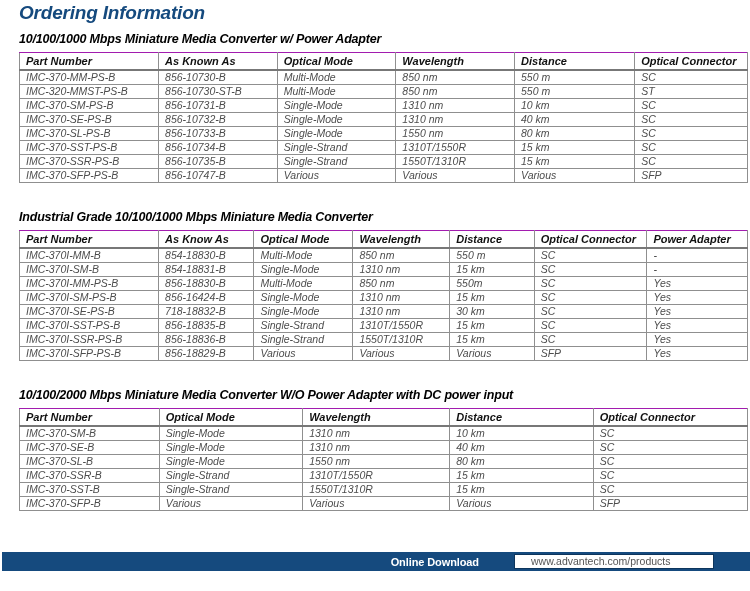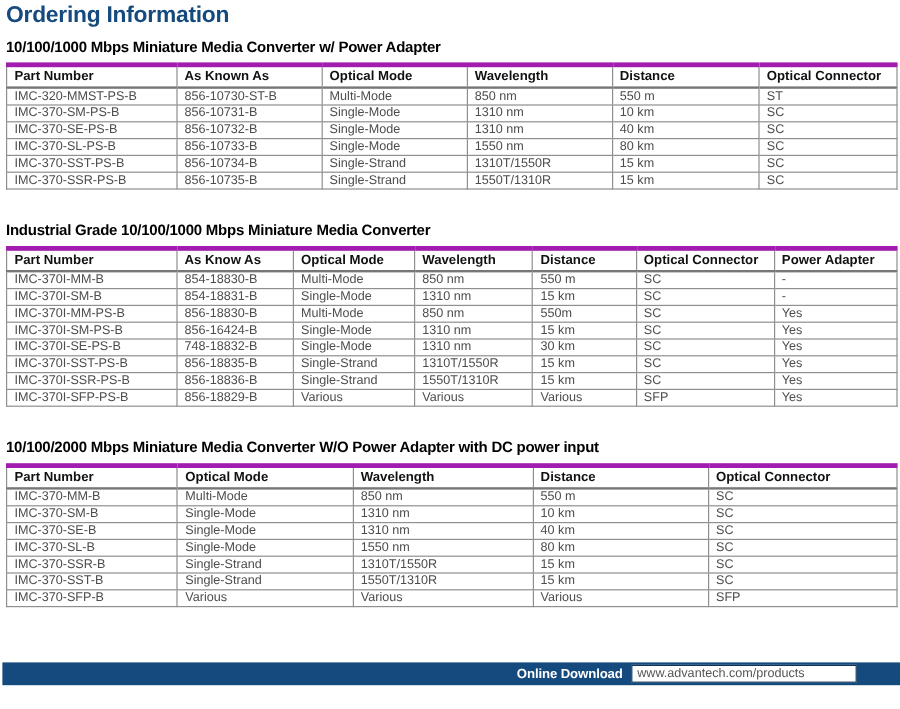--- a/index.html
+++ b/index.html
@@ -9,21 +9,22 @@
     font-family: "Liberation Sans", "DejaVu Sans", sans-serif;
   }
   .page {
     position: relative;
     width: 750px;
     height: 591px;
     background: #ffffff;
     overflow: hidden;
   }
   .content {
-    padding: 2px 2px 0 5px;
+    padding: 2px 2px 0 19px;
+    font-style: italic;
   }
   .page-title {
     margin: 0;
     font-size: 19px;
     line-height: 22px;
     font-weight: bold;
     letter-spacing: -0.2px;
     color: #154a7e;
   }
   .section-heading {
@@ -50,21 +51,21 @@
     white-space: nowrap;
     overflow: hidden;
     text-align: left;
   }
   table.product-table th {
     font-size: 11px;
     line-height: 13px;
     height: 14px;
     font-weight: bold;
     color: #111111;
-    border-top: 4px solid #a21caf;
+    border-top: 1px solid #a21caf;
     border-bottom: 2px solid #777777;
     vertical-align: middle;
   }
   table.product-table td {
     font-size: 10.5px;
     line-height: 11px;
     height: 11px;
     color: #4d4d4d;
     vertical-align: middle;
   }
@@ -86,22 +87,23 @@
     letter-spacing: -0.1px;
     padding-right: 7px;
   }
   .footer-url-box {
     width: 182px;
     height: 13px;
     background: #ffffff;
     border: 1px solid #0d355c;
     display: flex;
     align-items: center;
-    padding-left: 4px;
+    padding-left: 16px;
     margin-right: 36px;
+    margin-left: 28px;
   }
   .footer-url {
     color: #555555;
     font-size: 10.5px;
     line-height: 11px;
   }
 </style>
 </head>
 <body>
 
@@ -125,20 +127,28 @@
                 <th>Part Number</th>
                 <th>As Known As</th>
                 <th>Optical Mode</th>
                 <th>Wavelength</th>
                 <th>Distance</th>
                 <th>Optical Connector</th>
               </tr>
             </thead>
             <tbody>
               <tr>
+                <td>IMC-370-MM-PS-B</td>
+                <td>856-10730-B</td>
+                <td>Multi-Mode</td>
+                <td>850 nm</td>
+                <td>550 m</td>
+                <td>SC</td>
+              </tr>
+              <tr>
                 <td>IMC-320-MMST-PS-B</td>
                 <td>856-10730-ST-B</td>
                 <td>Multi-Mode</td>
                 <td>850 nm</td>
                 <td>550 m</td>
                 <td>ST</td>
               </tr>
               <tr>
                 <td>IMC-370-SM-PS-B</td>
                 <td>856-10731-B</td>
@@ -171,20 +181,28 @@
                 <td>15 km</td>
                 <td>SC</td>
               </tr>
               <tr>
                 <td>IMC-370-SSR-PS-B</td>
                 <td>856-10735-B</td>
                 <td>Single-Strand</td>
                 <td>1550T/1310R</td>
                 <td>15 km</td>
                 <td>SC</td>
+              </tr>
+              <tr>
+                <td>IMC-370-SFP-PS-B</td>
+                <td>856-10747-B</td>
+                <td>Various</td>
+                <td>Various</td>
+                <td>Various</td>
+                <td>SFP</td>
               </tr>
             </tbody>
           </table>
         </section>
         <section class="product-section">
           <h2 class="section-heading">Industrial Grade 10/100/1000 Mbps Miniature Media Converter</h2>
           <table class="product-table">
             <colgroup>
               <col style="width: 19.1%;">
               <col style="width: 13.1%;">
@@ -237,21 +255,21 @@
                 <td>IMC-370I-SM-PS-B</td>
                 <td>856-16424-B</td>
                 <td>Single-Mode</td>
                 <td>1310 nm</td>
                 <td>15 km</td>
                 <td>SC</td>
                 <td>Yes</td>
               </tr>
               <tr>
                 <td>IMC-370I-SE-PS-B</td>
-                <td>748-18832-B</td>
+                <td>718-18832-B</td>
                 <td>Single-Mode</td>
                 <td>1310 nm</td>
                 <td>30 km</td>
                 <td>SC</td>
                 <td>Yes</td>
               </tr>
               <tr>
                 <td>IMC-370I-SST-PS-B</td>
                 <td>856-18835-B</td>
                 <td>Single-Strand</td>
@@ -294,27 +312,20 @@
             <thead>
               <tr>
                 <th>Part Number</th>
                 <th>Optical Mode</th>
                 <th>Wavelength</th>
                 <th>Distance</th>
                 <th>Optical Connector</th>
               </tr>
             </thead>
             <tbody>
-              <tr>
-                <td>IMC-370-MM-B</td>
-                <td>Multi-Mode</td>
-                <td>850 nm</td>
-                <td>550 m</td>
-                <td>SC</td>
-              </tr>
               <tr>
                 <td>IMC-370-SM-B</td>
                 <td>Single-Mode</td>
                 <td>1310 nm</td>
                 <td>10 km</td>
                 <td>SC</td>
               </tr>
               <tr>
                 <td>IMC-370-SE-B</td>
                 <td>Single-Mode</td>

